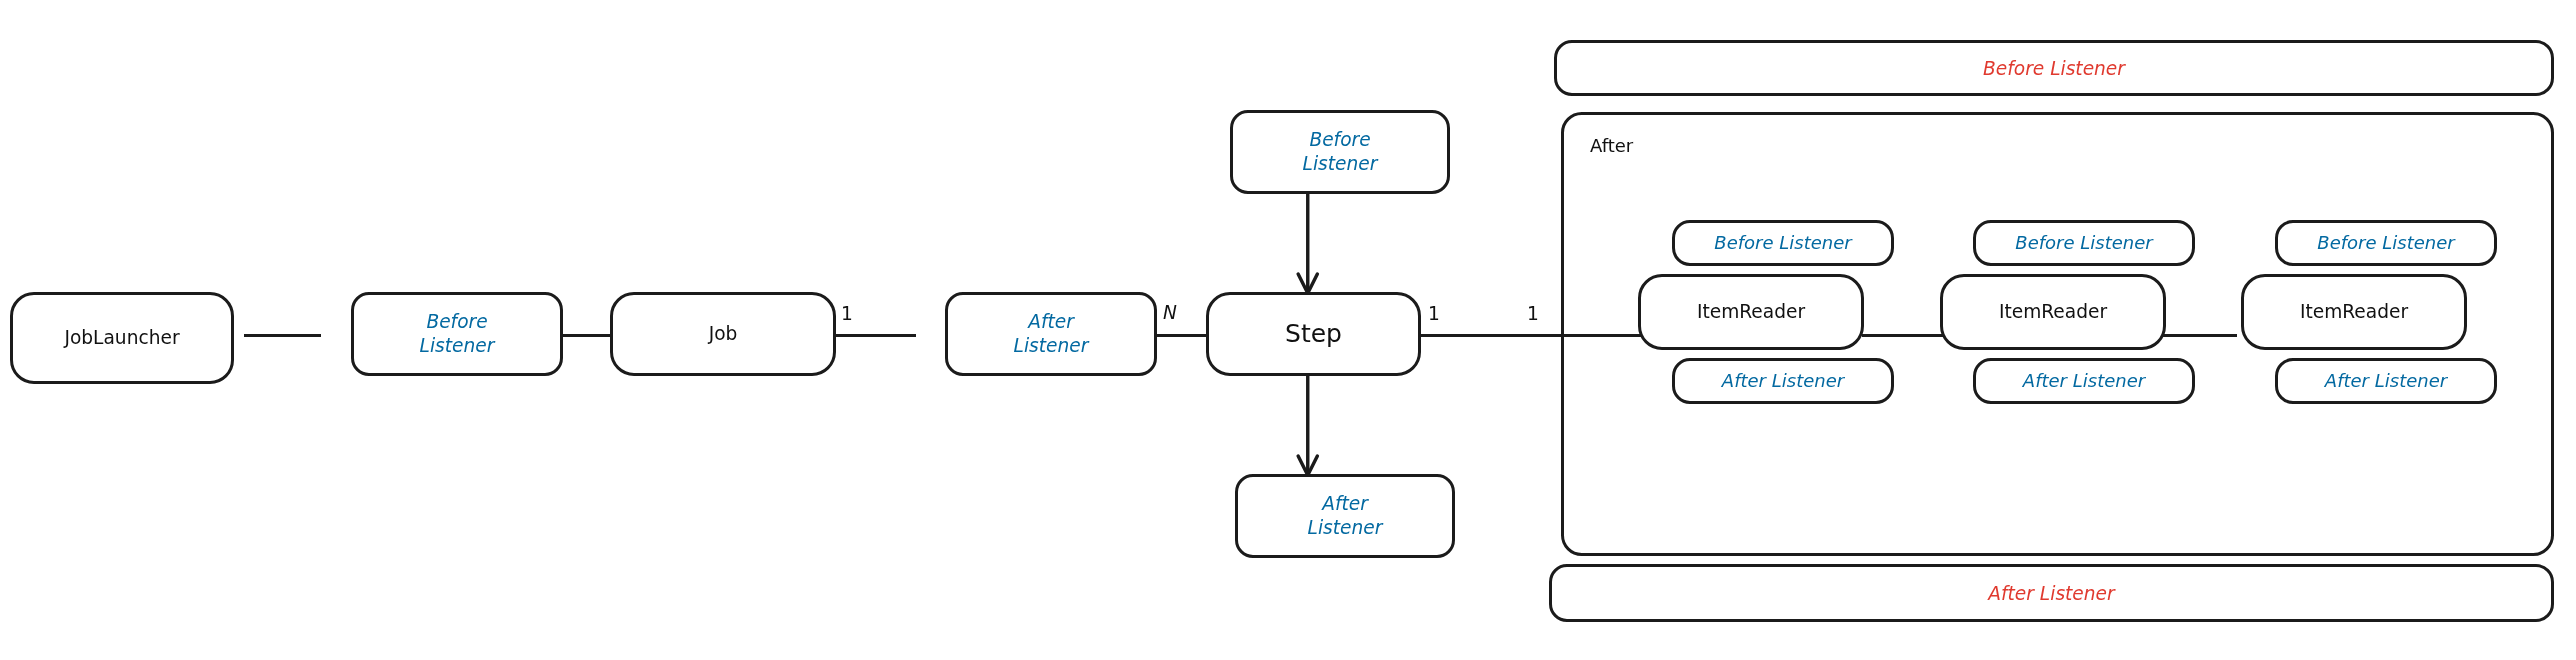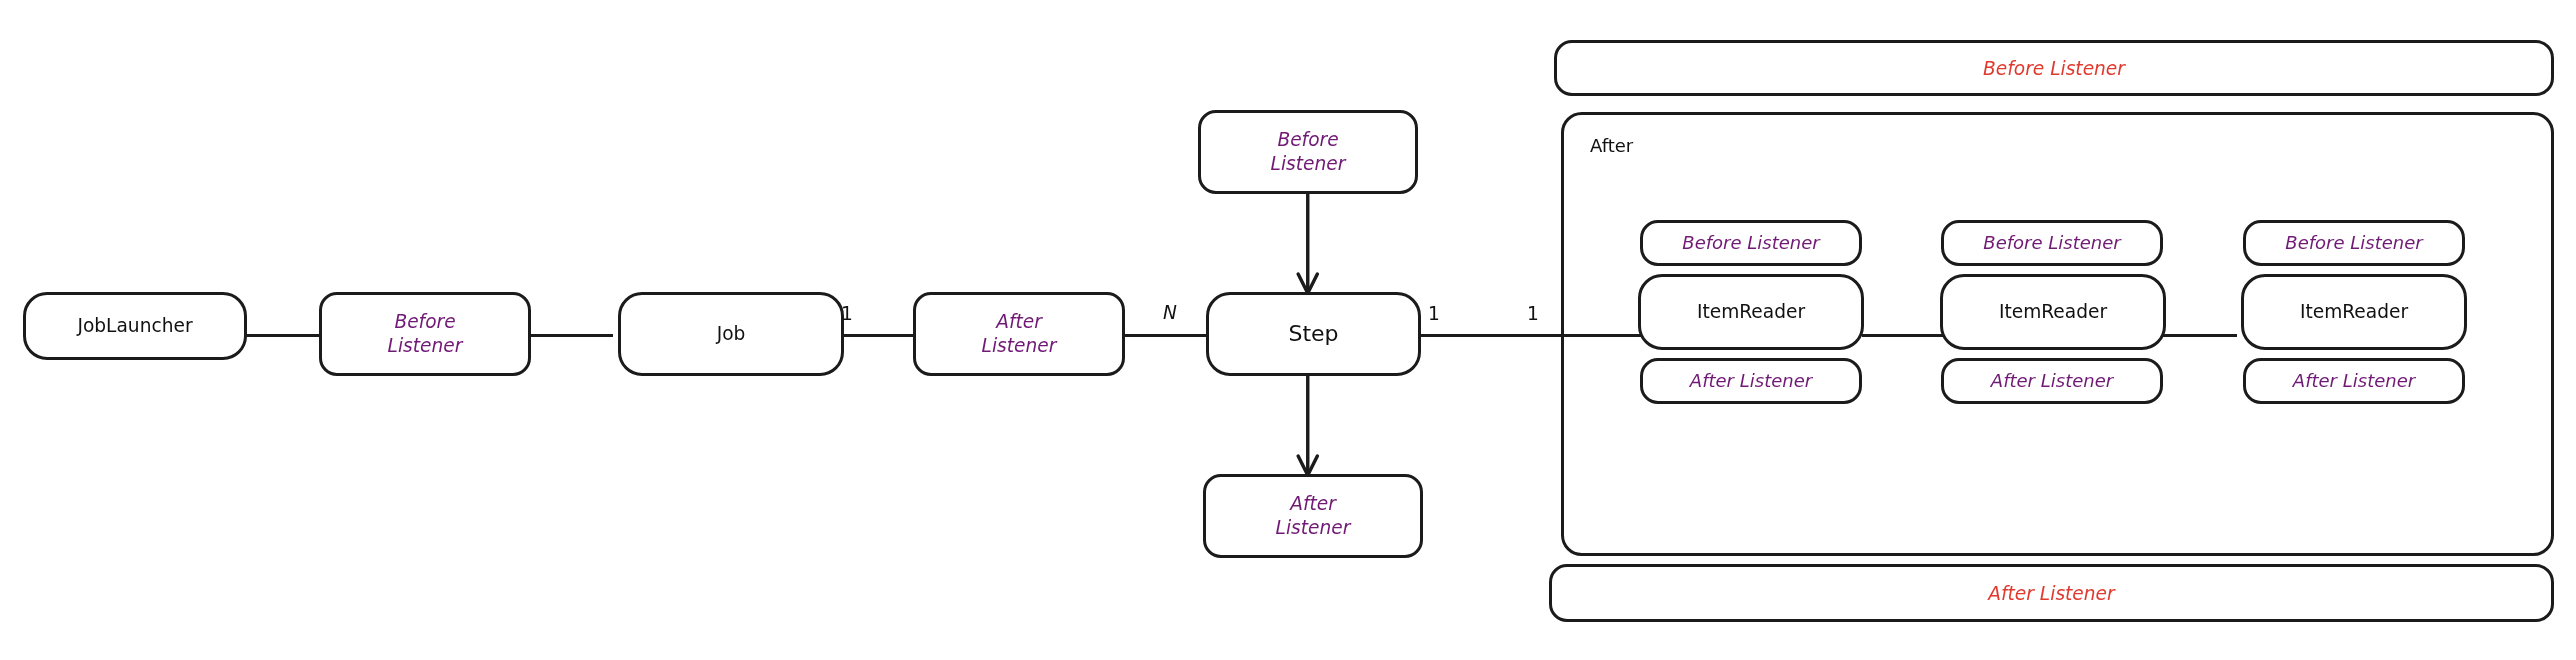--- a/index.html
+++ b/index.html
@@ -29,21 +29,21 @@
     align-items: center;
     justify-content: center;
     text-align: center;
     background: #ffffff;
     border: 3.4px solid #1b1b1b;
     border-radius: 18px;
     line-height: 1.28;
     z-index: 5;
   }
   .node.black  { color: #111111; border-radius: 24px; }
-  .node.red    { color: #701a75; font-style: italic; }
+  .node.red    { color: #0369a1; font-style: italic; margin-left: 32px; }
 
   .label-plain {
     position: absolute;
     color: #111111;
     z-index: 6;
     white-space: nowrap;
   }
   .edge-num {
     position: absolute;
     color: #111111;
@@ -93,43 +93,43 @@
 <body>
 
 <div id="canvas">
 
   <div class="conn" style="left:244px; top:334px; width:77px;"></div>
   <div class="conn" style="left:529px; top:334px; width:84px;"></div>
   <div class="conn" style="left:833px; top:334px; width:83px;"></div>
   <div class="conn" style="left:1122px; top:334px; width:86px;"></div>
   <div class="conn" style="left:1418px; top:334px; width:239px;"></div>
 
-  <div class="node black" style="left:23px; top:292px; width:224px; height:68px; font-size:18.6px;">
+  <div class="node black" style="left:10px; top:292px; width:224px; height:92px; font-size:18.6px;">
     <span>JobLauncher</span>
   </div>
 
   <div class="node red" style="left:319px; top:292px; width:212px; height:84px; font-size:18.6px;">
     <span>
       <span>Before</span><br>
       <span>Listener</span>
     </span>
   </div>
 
-  <div class="node black" style="left:610px; top:292px; width:226px; height:84px; font-size:18.6px;margin-left:8px;">
+  <div class="node black" style="left:610px; top:292px; width:226px; height:84px; font-size:18.6px;">
     <span>Job</span>
   </div>
 
   <div class="node red" style="left:913px; top:292px; width:212px; height:84px; font-size:18.6px;">
     <span>
       <span>After</span><br>
       <span>Listener</span>
     </span>
   </div>
 
-  <div class="node black" style="left:1206px; top:292px; width:215px; height:84px; font-size:22px;">
+  <div class="node black" style="left:1206px; top:292px; width:215px; height:84px; font-size:25px;">
     <span>Step</span>
   </div>
 
   <div class="edge-num" style="left:841px; top:303px;">1</div>
   <div class="edge-num italic" style="left:1163px; top:302px;">N</div>
   <div class="edge-num" style="left:1428px; top:303px;">1</div>
   <div class="edge-num" style="left:1527px; top:303px;">1</div>
 
   <div class="node red" style="left:1198px; top:110px; width:220px; height:84px; font-size:18.6px;">
     <span>

